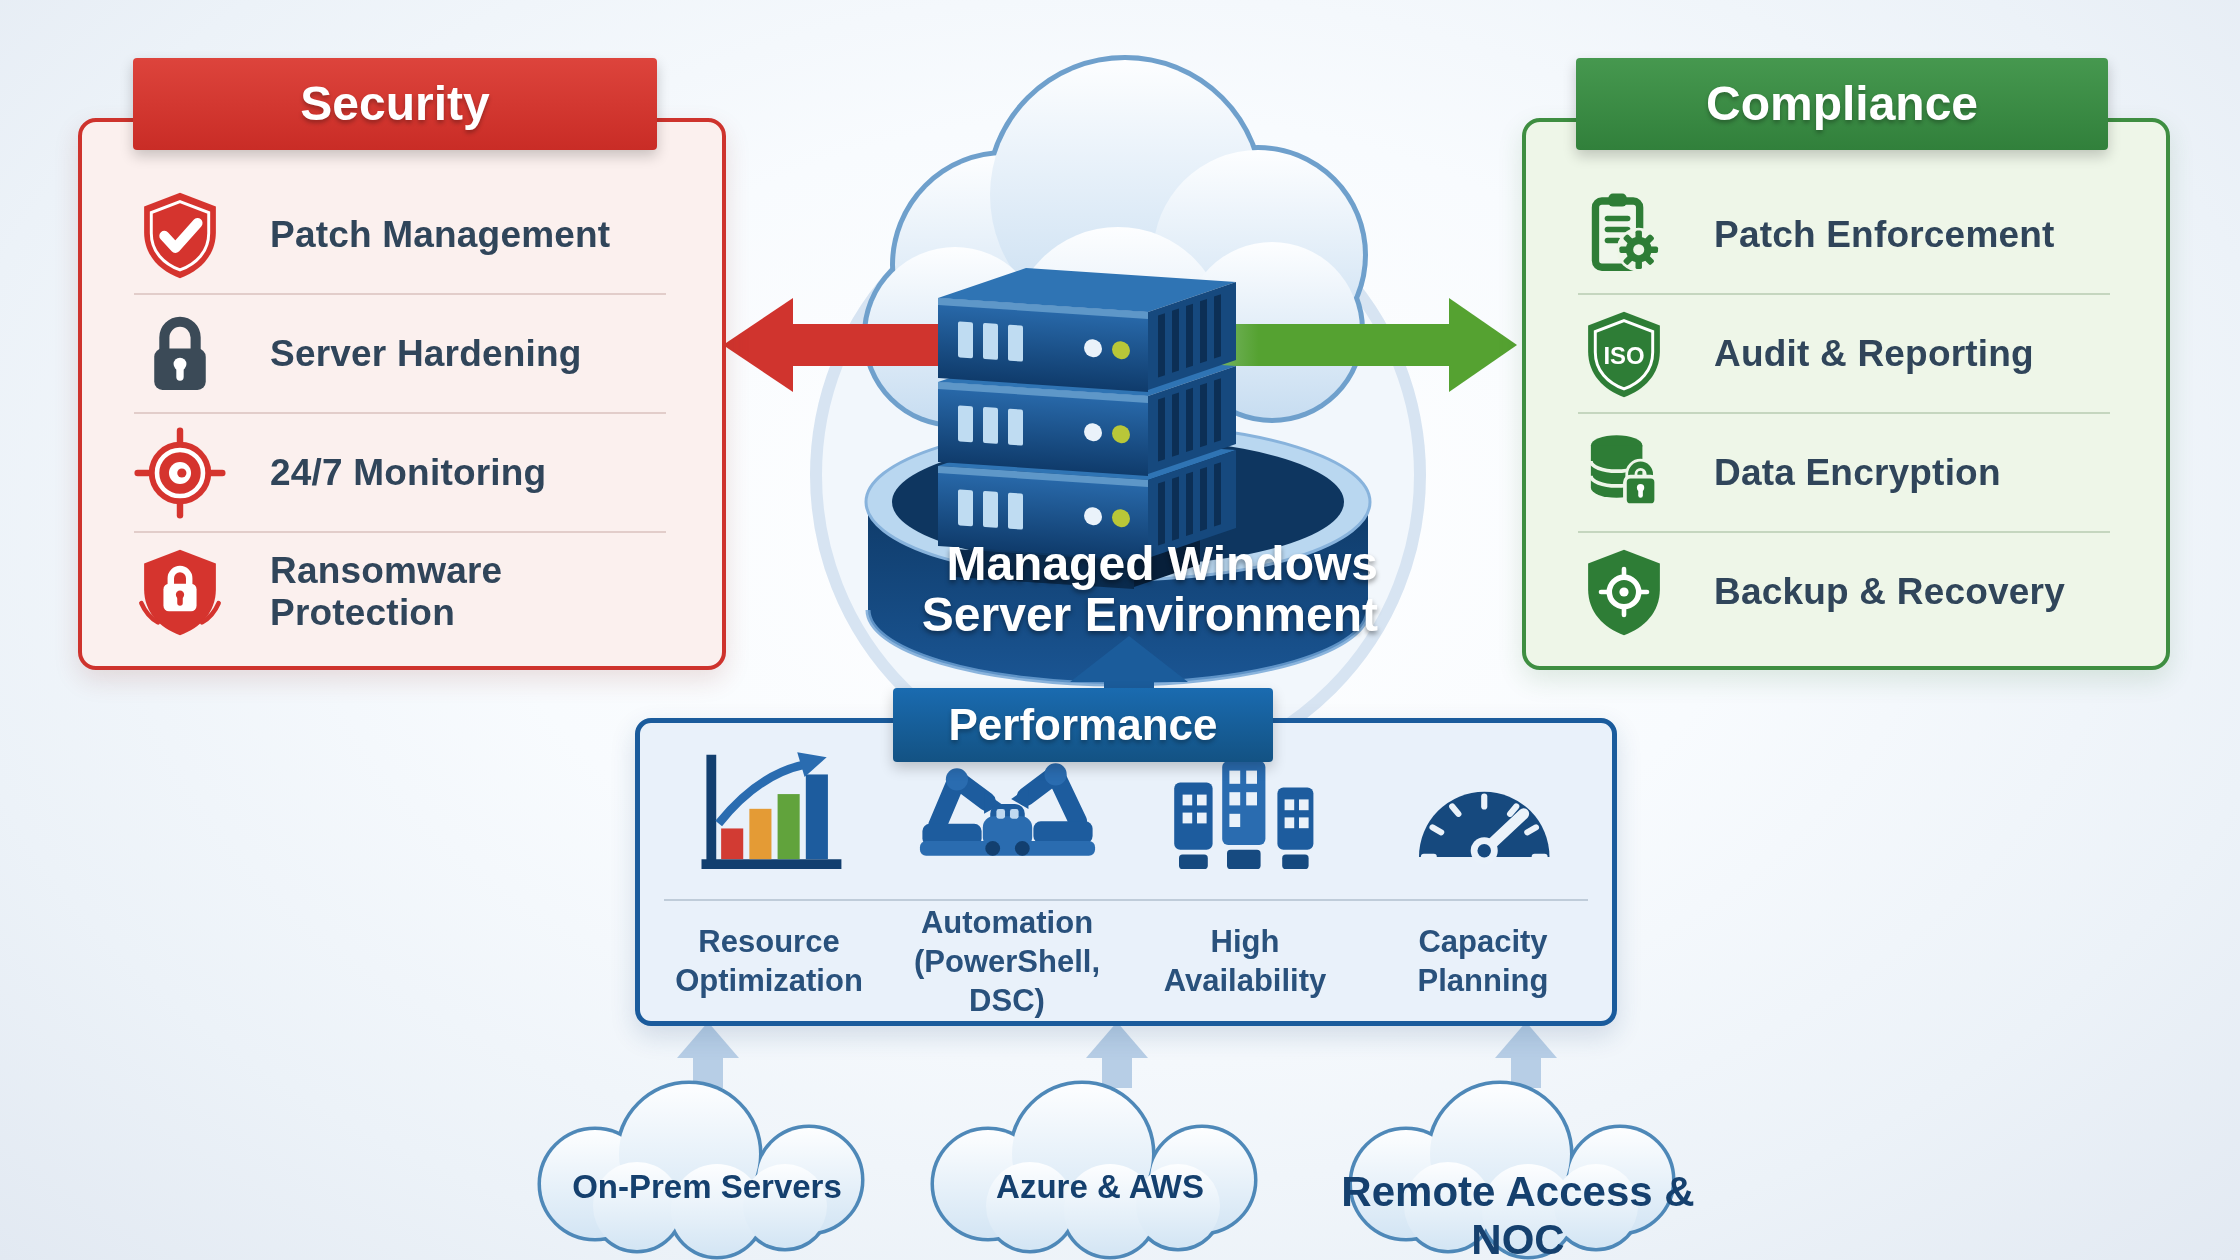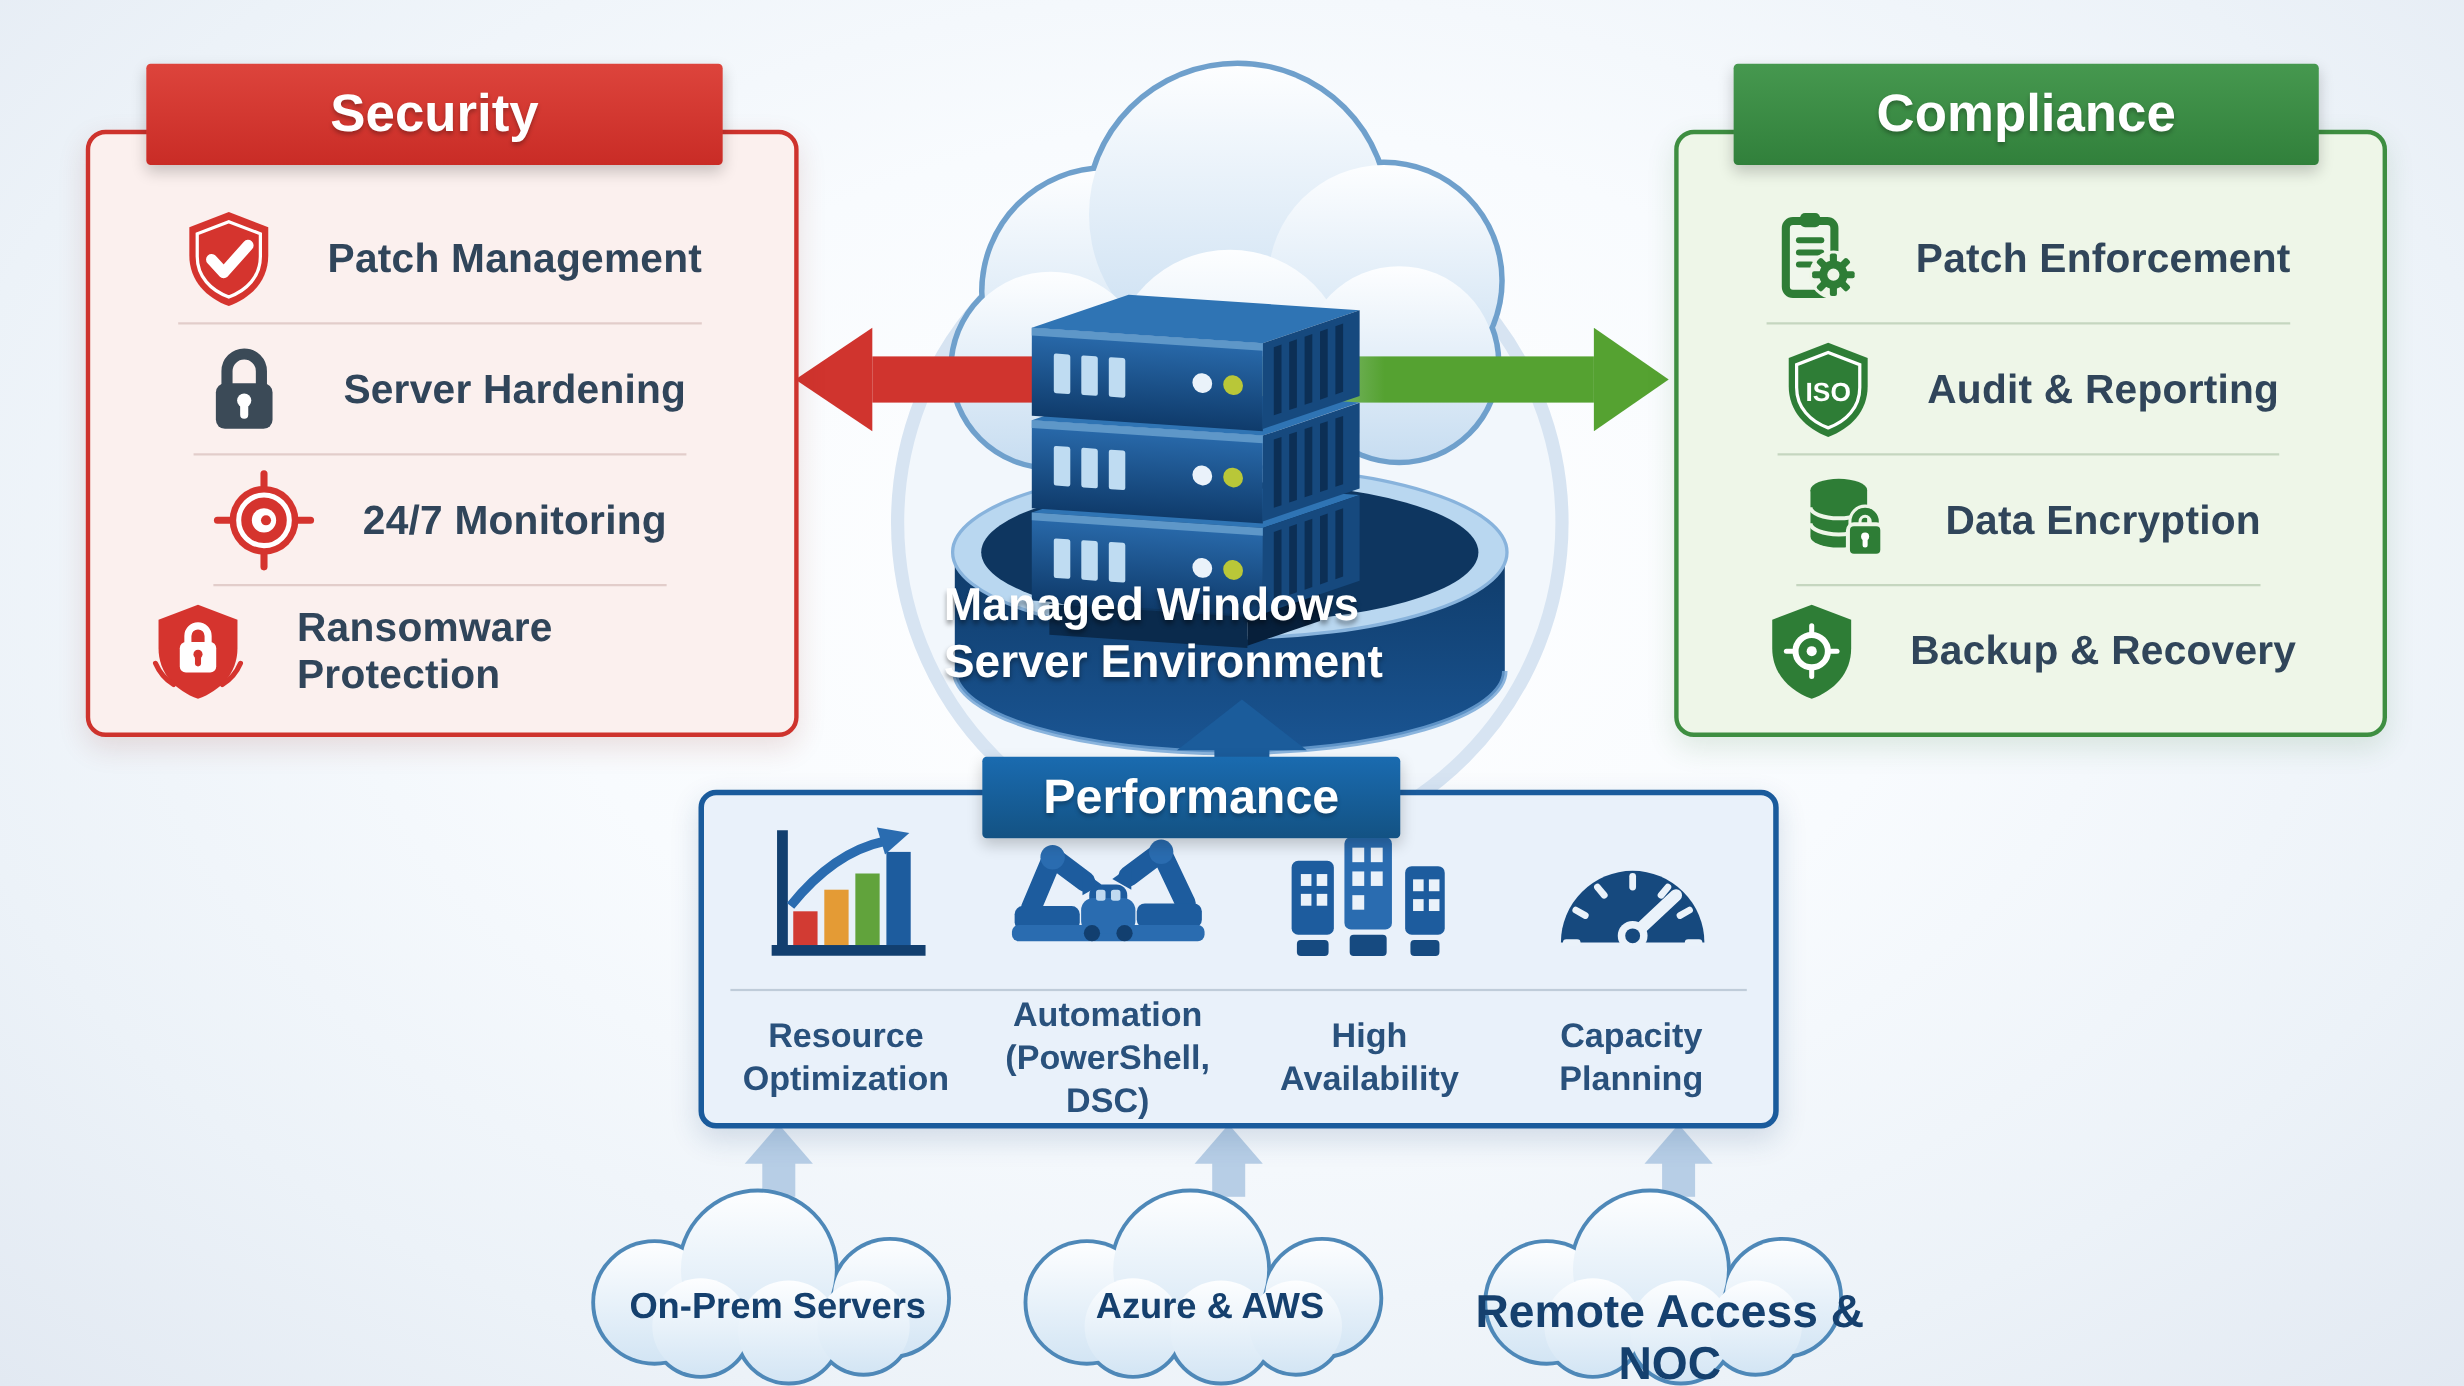--- a/index.html
+++ b/index.html
@@ -11,37 +11,37 @@
   .layer{position:absolute;left:0;top:0;}
   
   .panel{position:absolute;border-radius:18px;z-index:2;}
   .panel.security{left:78px;top:118px;width:640px;height:544px;background:#fbf0ee;border:4px solid #ce332d;box-shadow:0 10px 26px rgba(140,40,30,.14);}
   .panel.compliance{left:1522px;top:118px;width:640px;height:544px;background:#eef6e8;border:4px solid #3e8e41;box-shadow:0 10px 26px rgba(40,110,40,.14);}
   .tab{position:absolute;z-index:3;border-radius:4px;color:#fff;font-weight:bold;font-size:48px;text-align:center;
        text-shadow:0 3px 4px rgba(0,0,0,.28);box-shadow:0 6px 14px rgba(0,0,0,.2);}
   .tab.security{left:133px;top:58px;width:524px;height:92px;line-height:92px;background:linear-gradient(#dd443c,#c92c26);}
   .tab.compliance{left:1576px;top:58px;width:532px;height:92px;line-height:92px;background:linear-gradient(#46984f,#31803b);}
   .tab.performance{left:893px;top:688px;width:380px;height:74px;line-height:74px;font-size:44px;background:linear-gradient(#1a6bb0,#135283);}
-  .rows{position:absolute;left:0;right:0;top:54px;display:flex;flex-direction:column;padding:0 56px 0 52px;align-items:center;}
+  .rows{position:absolute;left:0;right:0;top:54px;display:flex;flex-direction:column;padding:0 56px 0 52px;}
   .srow{display:flex;align-items:center;height:117px;gap:44px;}
   .panel.security .srow:not(:last-child){border-bottom:2px solid rgba(170,125,120,.30);}
   .panel.compliance .srow:not(:last-child){border-bottom:2px solid rgba(120,155,115,.35);}
   .srow .ic{width:92px;height:92px;flex:0 0 92px;}
   .srow .lbl{font-size:37px;font-weight:bold;color:#30455a;letter-spacing:.2px;}
   
   .panel.performance{left:635px;top:718px;width:972px;height:298px;background:#e9f1fa;border:5px solid #1a5b9c;border-radius:16px;box-shadow:0 10px 26px rgba(25,70,120,.16);}
   .perf-cols{position:absolute;left:10px;right:10px;top:10px;display:flex;}
   .perf-col{flex:1;display:flex;flex-direction:column;align-items:center;}
   .perf-ic{height:158px;display:flex;align-items:center;justify-content:center;}
   .perf-sep{position:absolute;left:24px;right:24px;top:176px;height:2px;background:#bfccd9;}
   .perf-label{margin-top:22px;height:96px;display:flex;flex-direction:column;justify-content:center;text-align:center;
               font-size:31px;font-weight:bold;color:#29517c;line-height:39px;}
   
-  .cyl-text{position:absolute;left:858px;top:524px;width:520px;z-index:3;text-align:left;color:#fff;
-            font-size:42px;font-weight:bold;line-height:51px;text-shadow:0 3px 5px rgba(0,0,0,.4);}
+  .cyl-text{position:absolute;left:858px;top:538px;width:520px;z-index:3;text-align:right;color:#fff;
+            font-size:48px;font-weight:bold;line-height:51px;text-shadow:0 3px 5px rgba(0,0,0,.4);}
   
   .bcloud{position:absolute;z-index:2;width:390px;height:180px;}
   .bcloud svg{position:absolute;left:0;top:0;}
   .bcloud .lbl{position:absolute;left:0;right:0;top:88px;text-align:center;font-size:33px;font-weight:bold;color:#15406e;}
 </style>
 </head>
 <body>
 
 <div class="stage">
 

